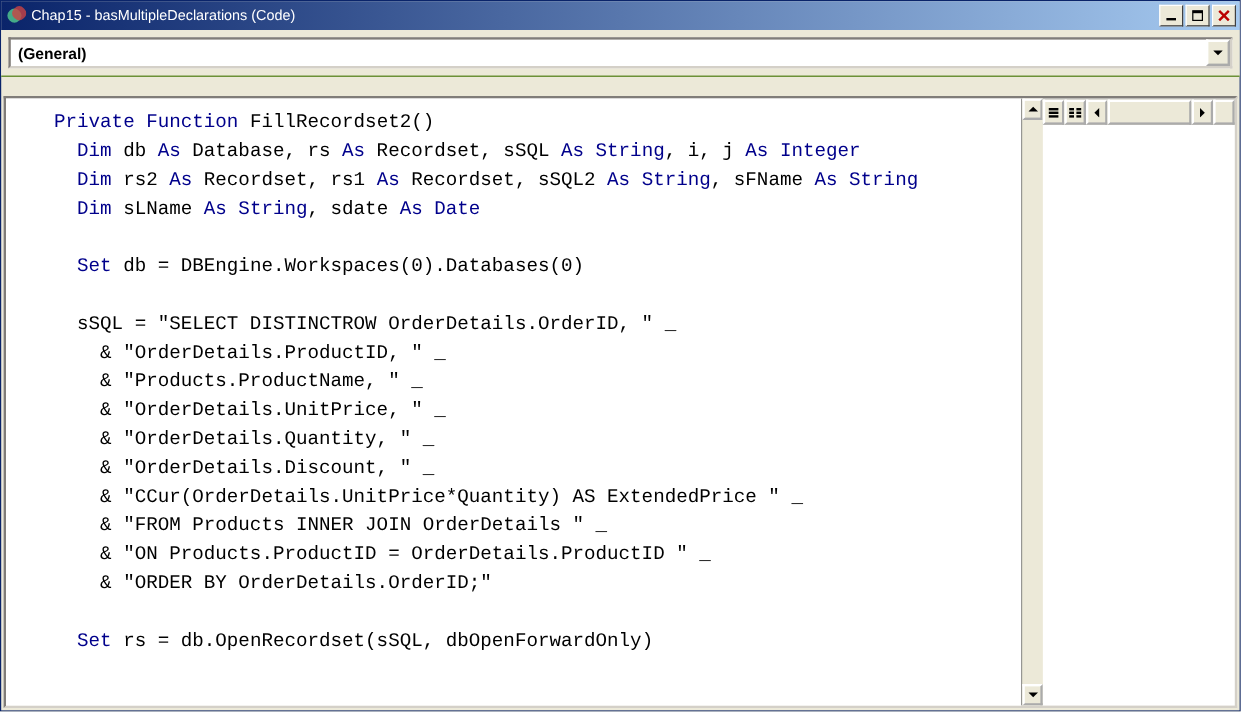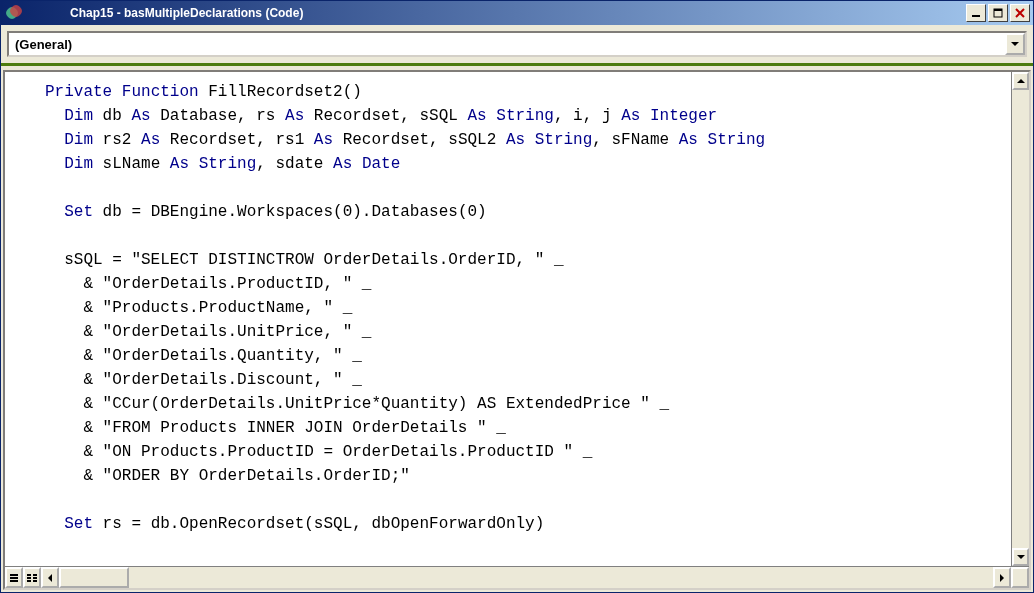--- a/index.html
+++ b/index.html
@@ -25,25 +25,24 @@
   align-items: center;
   padding: 0 3px;
 }
 .titlebar-icon {
   width: 16px; height: 16px;
   margin-right: 4px; margin-left: 2px;
   display: flex; align-items: center; justify-content: center;
 }
 .titlebar-icon svg { width: 16px; height: 16px; }
 .titlebar-text {
-  font-weight: bold;
+  font-weight: normal;
   font-size: 12px;
   flex: 1;
   white-space: nowrap;
-  margin-left: 44px;
 }
 .titlebar-buttons { display: flex; gap: 2px; }
 .tb-btn {
   width: 20px; height: 18px;
   background: #ece9d8;
   border: 1px solid #fff;
   border-right-color: #404040;
   border-bottom-color: #404040;
   display: flex; align-items: center; justify-content: center;
   font-family: "Marlett", "Segoe UI Symbol", sans-serif;
@@ -51,21 +50,21 @@
   color: #000;
   cursor: default;
 }
 .tb-btn.close { color: #000; }
 .tb-btn svg { width: 10px; height: 10px; }
 
 .dropdown-bar {
   display: flex;
   gap: 8px;
   padding: 6px;
-  border-bottom: 3px solid #4d7c0f;
+  border-bottom: 1px solid #4d7c0f;
   background: #ece9d8;
 }
 .dropdown {
   flex: 1;
   height: 26px;
   background: #fff;
   border: 2px inset #d4d0c8;
   display: flex;
   align-items: center;
   justify-content: space-between;
@@ -78,23 +77,23 @@
   width: 20px; height: 100%;
   background: #ece9d8;
   border: 2px outset #fff;
   display: flex; align-items: center; justify-content: center;
 }
 .dd-arrow svg { width: 8px; height: 8px; }
 
 .code-area-wrap {
   flex: 1;
   display: flex;
-  flex-direction: column;
+  flex-direction: row;
   border: 2px inset #d4d0c8;
-  margin: 4px 2px 2px 2px;
+  margin: 16px 2px 2px 2px;
   background: #fff;
   position: relative;
   overflow: hidden;
 }
 .code-row {
   flex: 1;
   display: flex;
   overflow: hidden;
 }
 .code-area {

